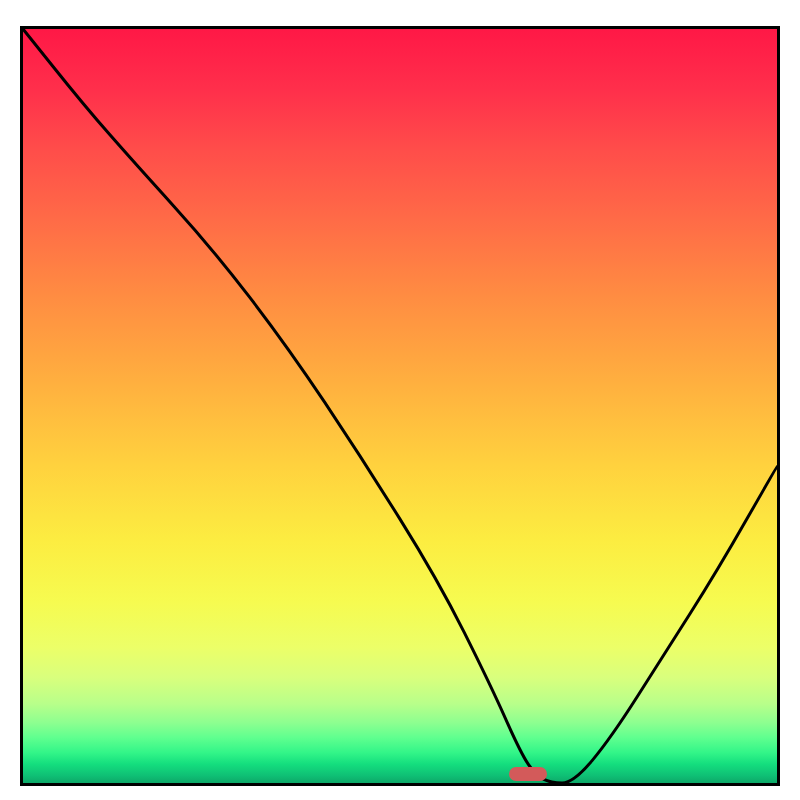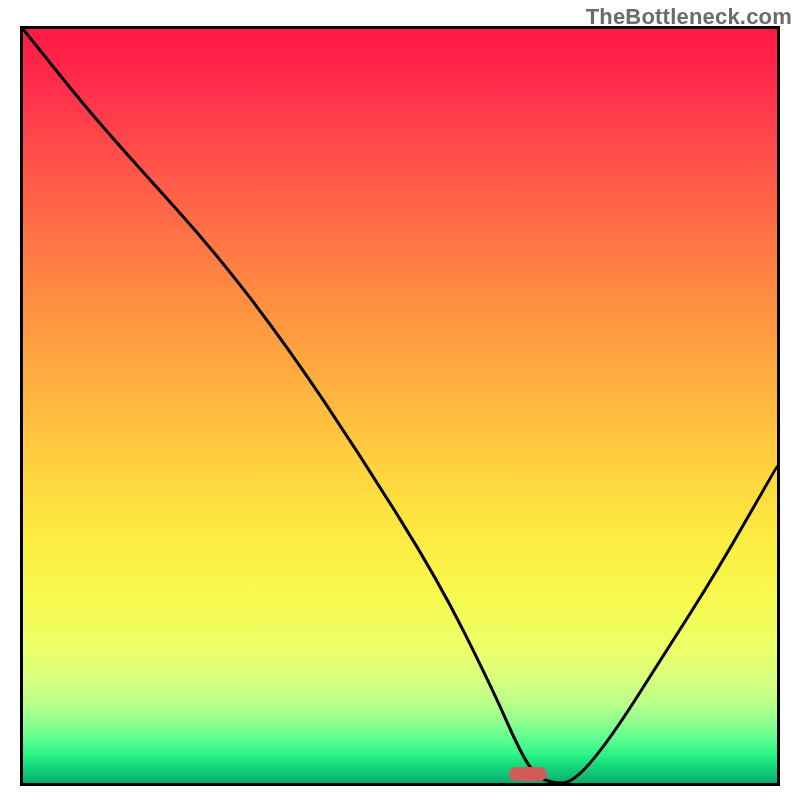--- a/index.html
+++ b/index.html
@@ -75,21 +75,20 @@
     height: 14px;
     border-radius: 7px;
     background: #d35a5a;
     z-index: 3;
   }
 </style>
 </head>
 <body>
 
 <div class="wrap">
-  <div class="watermark">TheBottleneck.com</div>
 
   <div class="plot">
     <div class="gradient"></div>
 
     <svg class="curve" viewBox="0 0 754 754" preserveAspectRatio="none">
 
       <path id="curve-path" fill="none" stroke="#000" stroke-width="3" stroke-linejoin="round" stroke-linecap="round" d="M 0.0 0.0 Q 0.0 0.0 30.2 37.7 Q 60.3 75.4 86.7 105.6 Q 113.1 135.7 150.8 177.2 Q 188.5 218.7 226.2 267.7 Q 263.9 316.7 301.6 373.2 Q 339.3 429.8 377.0 490.1 Q 414.7 550.4 441.1 603.2 Q 467.5 656.0 482.6 689.9 Q 497.6 723.8 505.2 735.2 Q 512.7 746.5 520.3 750.2 Q 527.8 754.0 539.1 754.0 Q 550.4 754.0 569.3 731.4 Q 588.1 708.8 614.5 667.3 Q 640.9 625.8 667.3 584.3 Q 693.7 542.9 723.8 490.1 T 754.0 437.3"></path>
     </svg>
 
     <div class="marker" id="marker" style="left: 486px; bottom: 2px; background: rgb(211, 90, 90);"></div>

